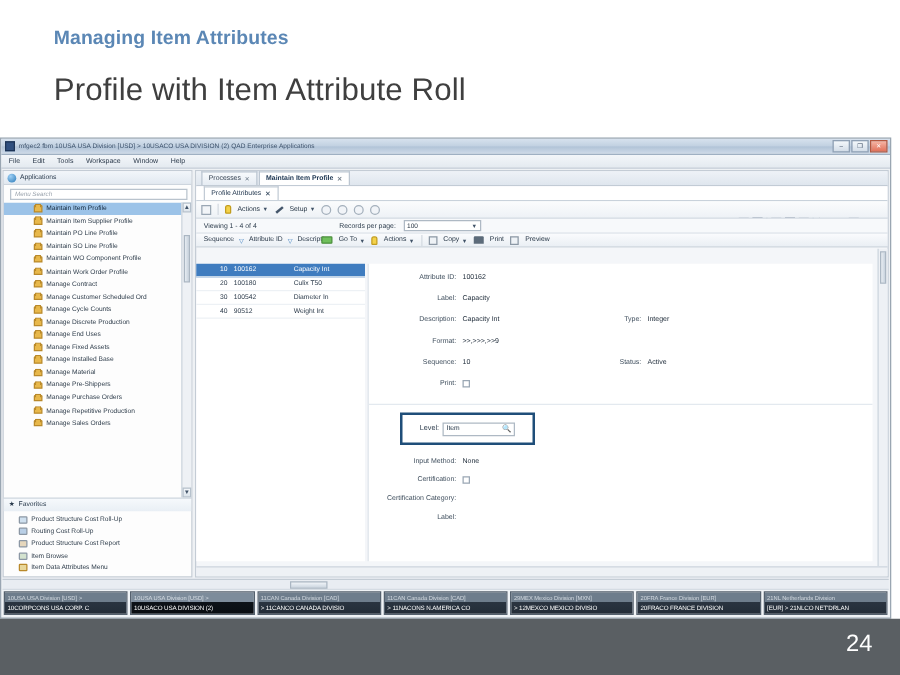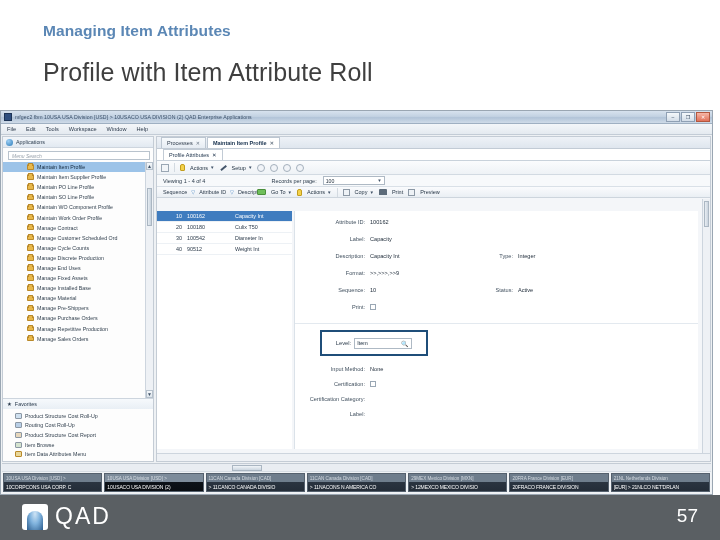--- a/index.html
+++ b/index.html
@@ -658,20 +658,16 @@
           <div class="l1">21NL Netherlands Division</div>
           <div class="l2">[EUR] &gt; 21NLCO NET'DRLAN</div>
         </div>
       </div>
 
     </div>
 
   </div>
 
   <div class="footer">
-    <div class="qad-logo">
-      <span class="qad-mark"></span>
-      <span class="qad-text">QAD</span>
-    </div>
-    <div class="pagenum">57</div>
+    <div class="pagenum">24</div>
   </div>
 
 </div>
 
 </body></html>

